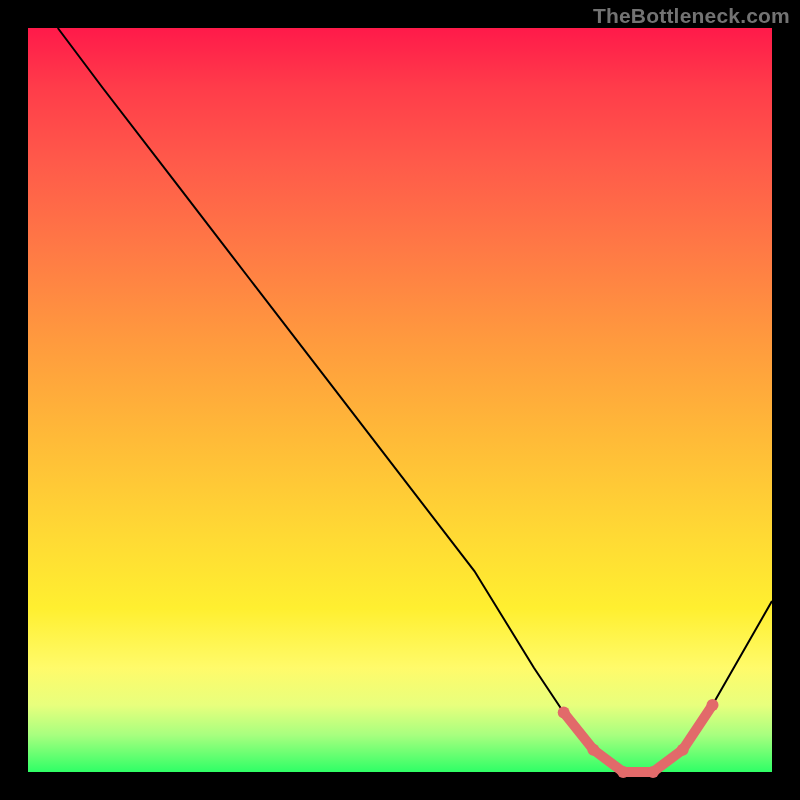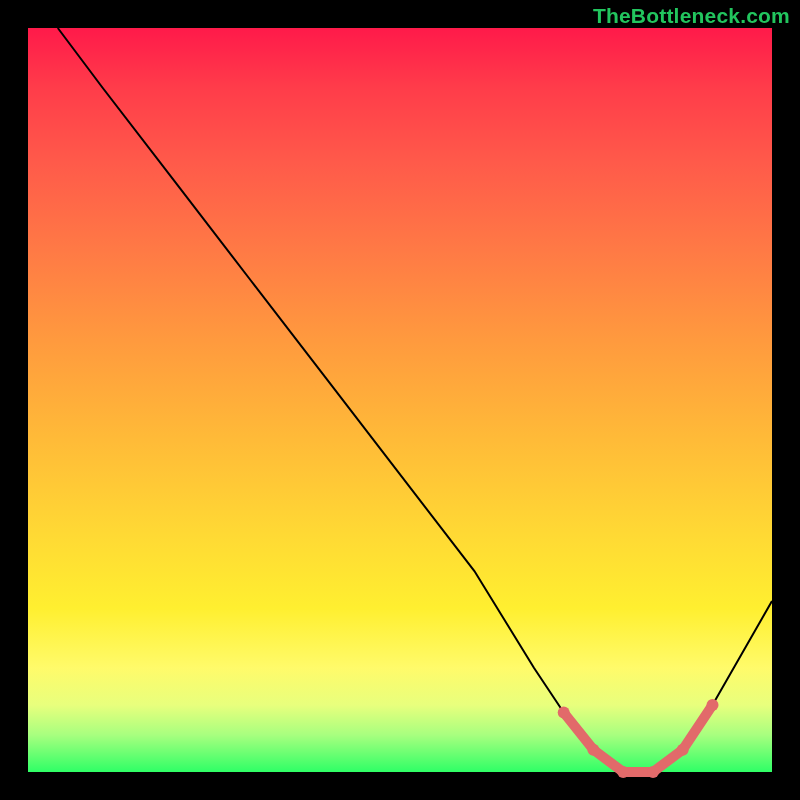--- a/index.html
+++ b/index.html
@@ -14,21 +14,21 @@
   .stage {
     position: relative;
     width: 800px;
     height: 800px;
     background: #000000;
   }
   .watermark {
     position: absolute;
     top: 4px;
     right: 10px;
-    color: #22c55e;
+    color: #737373;
     font-size: 21px;
     font-weight: 600;
     letter-spacing: 0.2px;
     z-index: 20;
   }
   .plot-area {
     position: absolute;
     left: 28px;
     top: 28px;
     width: 744px;

